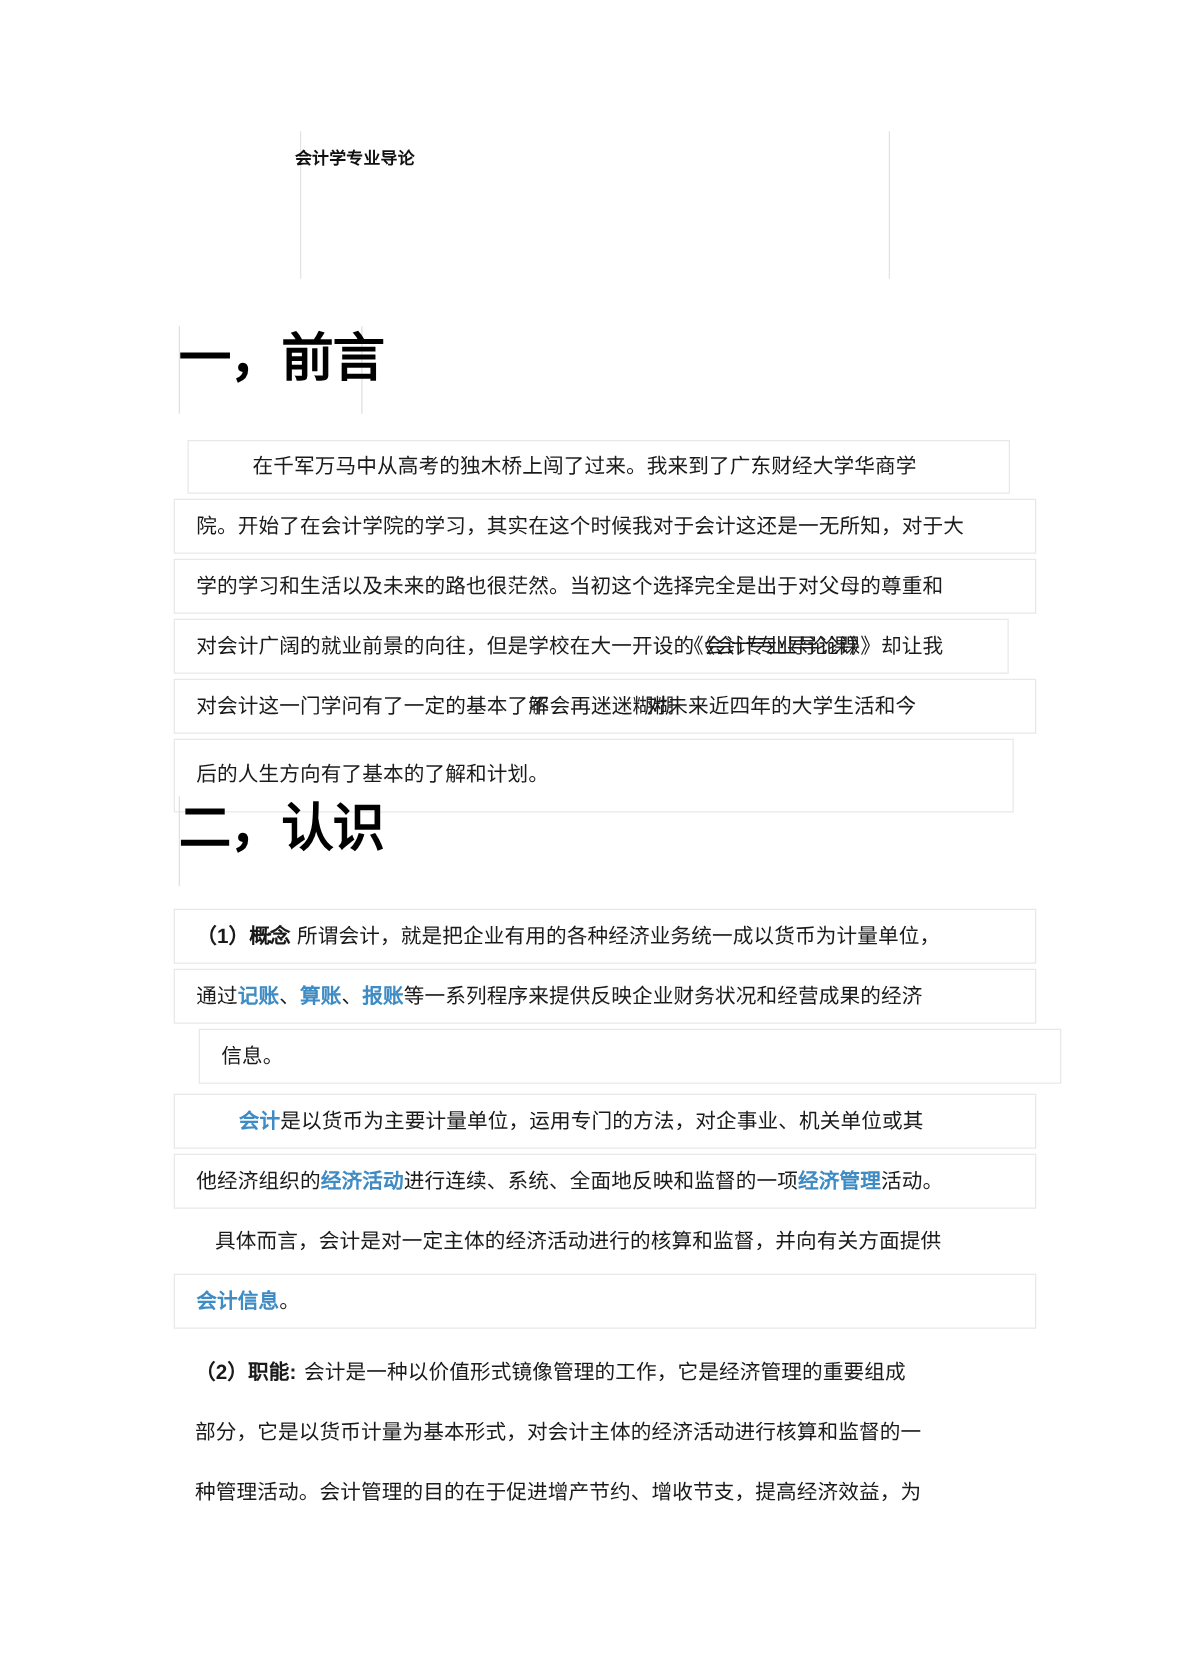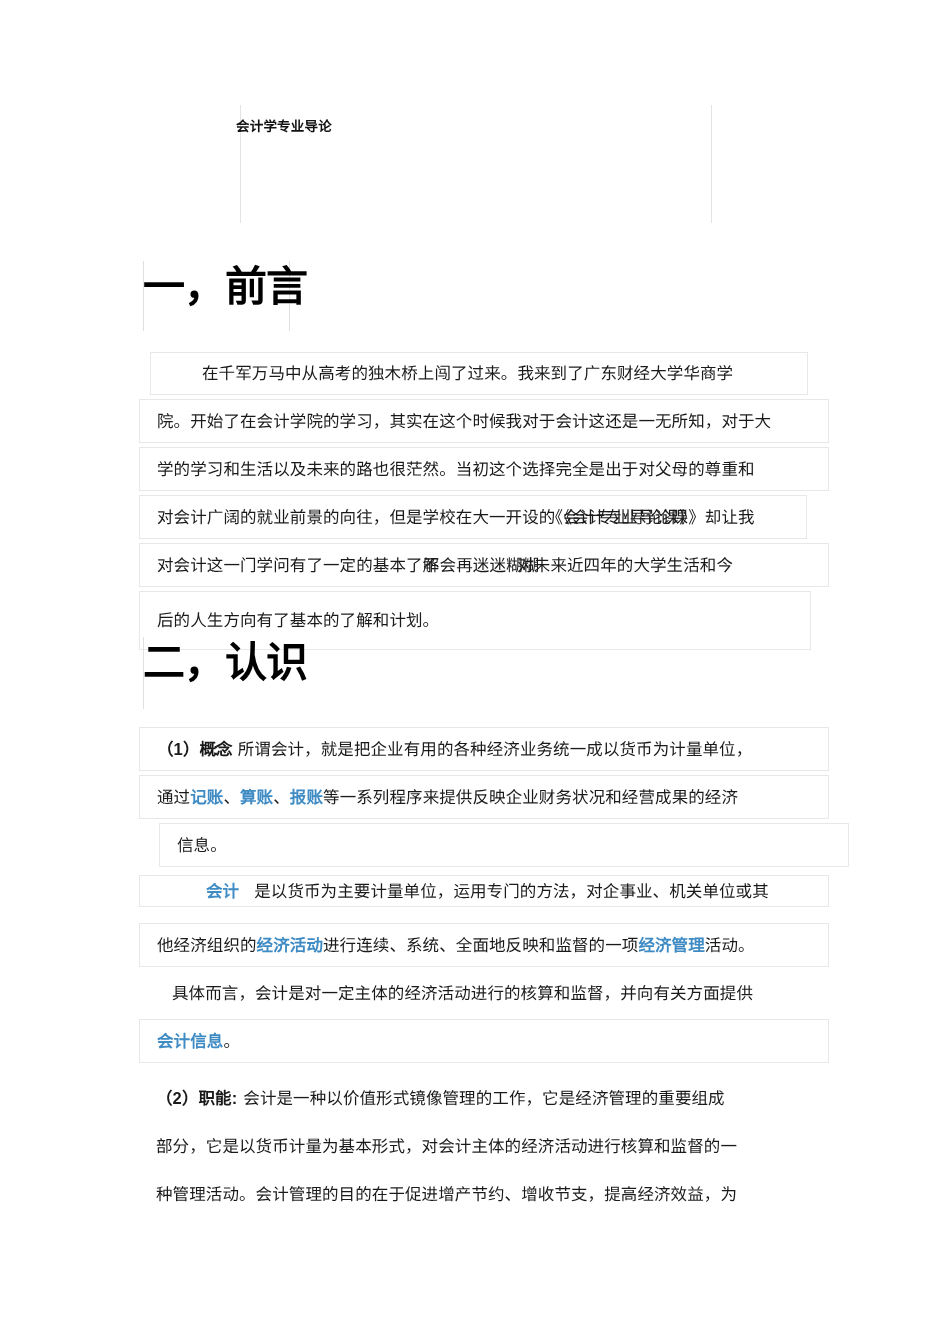--- a/index.html
+++ b/index.html
@@ -148,21 +148,21 @@
       <span class="lnk">算账</span>
       <span>、</span>
       <span class="lnk">报账</span>
       <span>等一系列程序来提供反映企业财务状况和经营成果的经济</span>
   </div>
 
   <div class="tline" style="left:139px; top:823px; width:690px; height:44px;margin-left:20px;">
     <span>信息。</span>
   </div>
 
-  <div class="tline" style="left:139px; top:875px; width:690px; height:32px;gap:15px;">
+  <div class="tline" style="left:139px; top:875px; width:690px; height:44px;">
     <span class="ind"></span>
       <span class="lnk">会计</span>
       <span>是以货币为主要计量单位，运用专门的方法，对企事业、机关单位或其</span>
   </div>
 
   <div class="tline" style="left:139px; top:923px; width:690px; height:44px;">
     <span>他经济组织的</span>
       <span class="lnk">经济活动</span>
       <span>进行连续、系统、全面地反映和监督的一项</span>
       <span class="lnk">经济管理</span>

